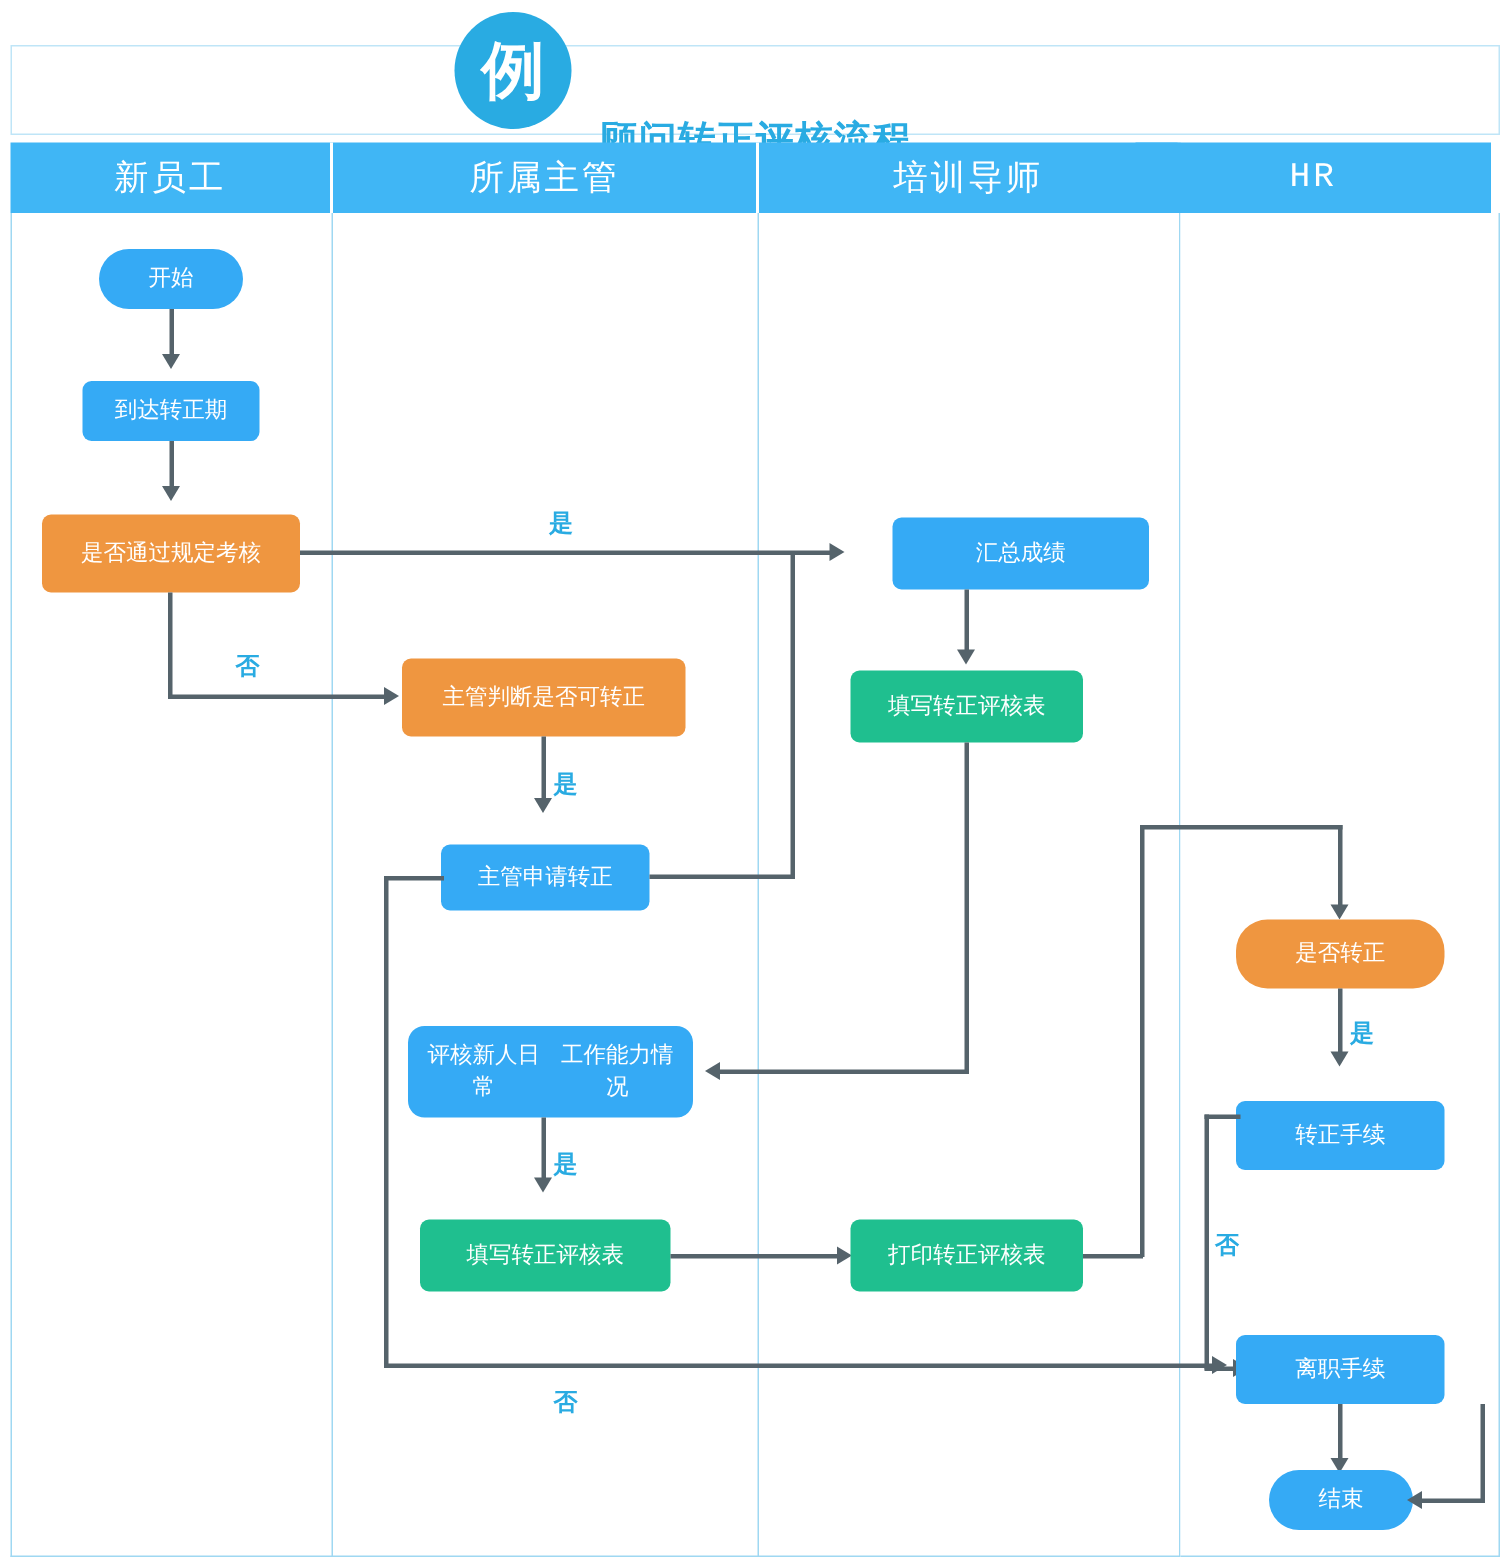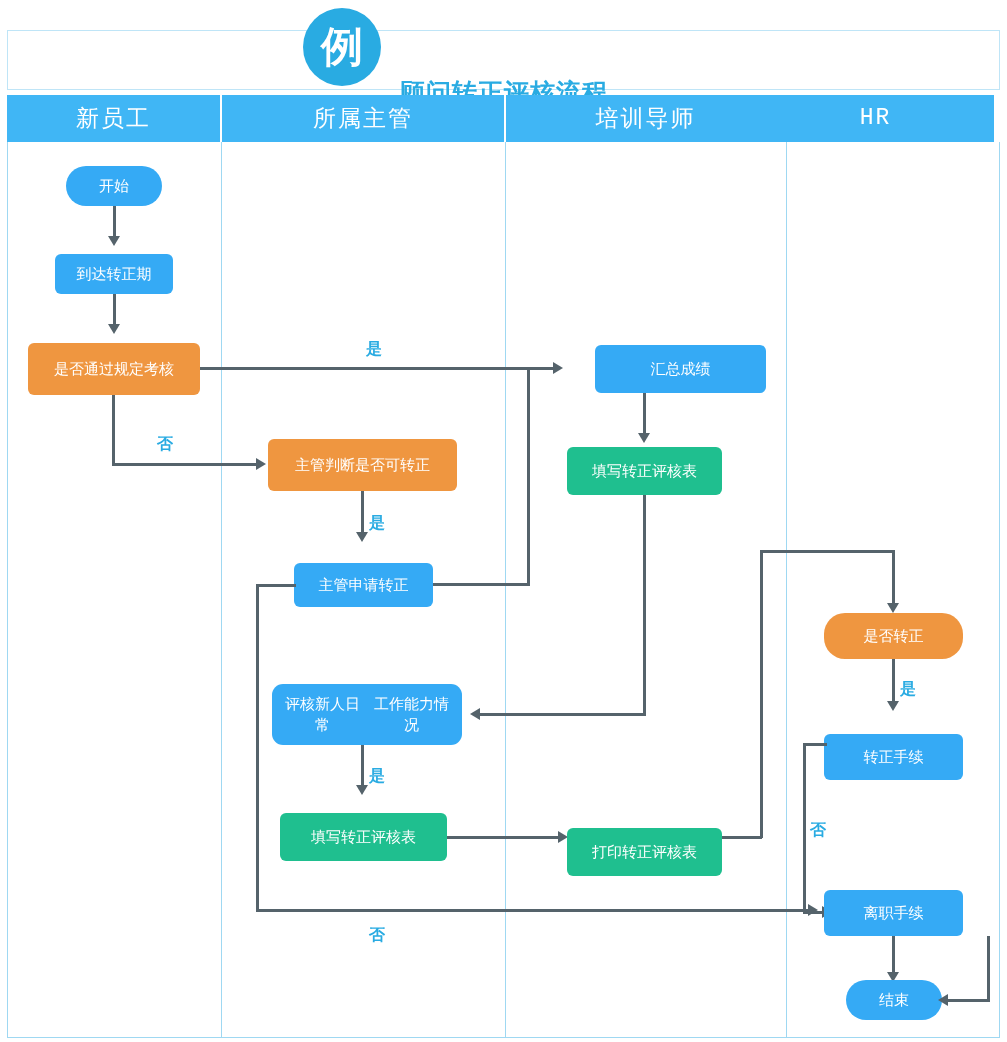--- a/index.html
+++ b/index.html
@@ -201,21 +201,21 @@
 
   <div class="edge v" style="left:643px; top:393px; height:42px;"></div>
   <div class="arrow down" style="left:638px; top:433px;"></div>
 
   <div class="node green" style="left:567px; top:447px; width:155px; height:48px;">填写转正评核表</div>
 
   <div class="edge v" style="left:643px; top:495px; height:221px;"></div>
   <div class="edge h" style="left:476px; top:713px; width:170px;"></div>
   <div class="arrow left" style="left:470px; top:708px;"></div>
 
-  <div class="node green" style="left:567px; top:813px; width:155px; height:48px;margin-top:15px;">打印转正评核表</div>
+  <div class="node green" style="left:567px; top:813px; width:155px; height:48px;">打印转正评核表</div>
 
   <div class="edge h" style="left:722px; top:836px; width:40px;"></div>
   <div class="edge v" style="left:760px; top:550px; height:288px;"></div>
   <div class="edge h" style="left:760px; top:550px; width:135px;"></div>
   <div class="edge v" style="left:892px; top:550px; height:55px;"></div>
   <div class="arrow down" style="left:887px; top:603px;"></div>
 
   <div class="node orange" style="left:824px; top:613px; width:139px; height:46px;border-radius:21px;">是否转正</div>
 
   <div class="edge v" style="left:892px; top:659px; height:44px;"></div>

